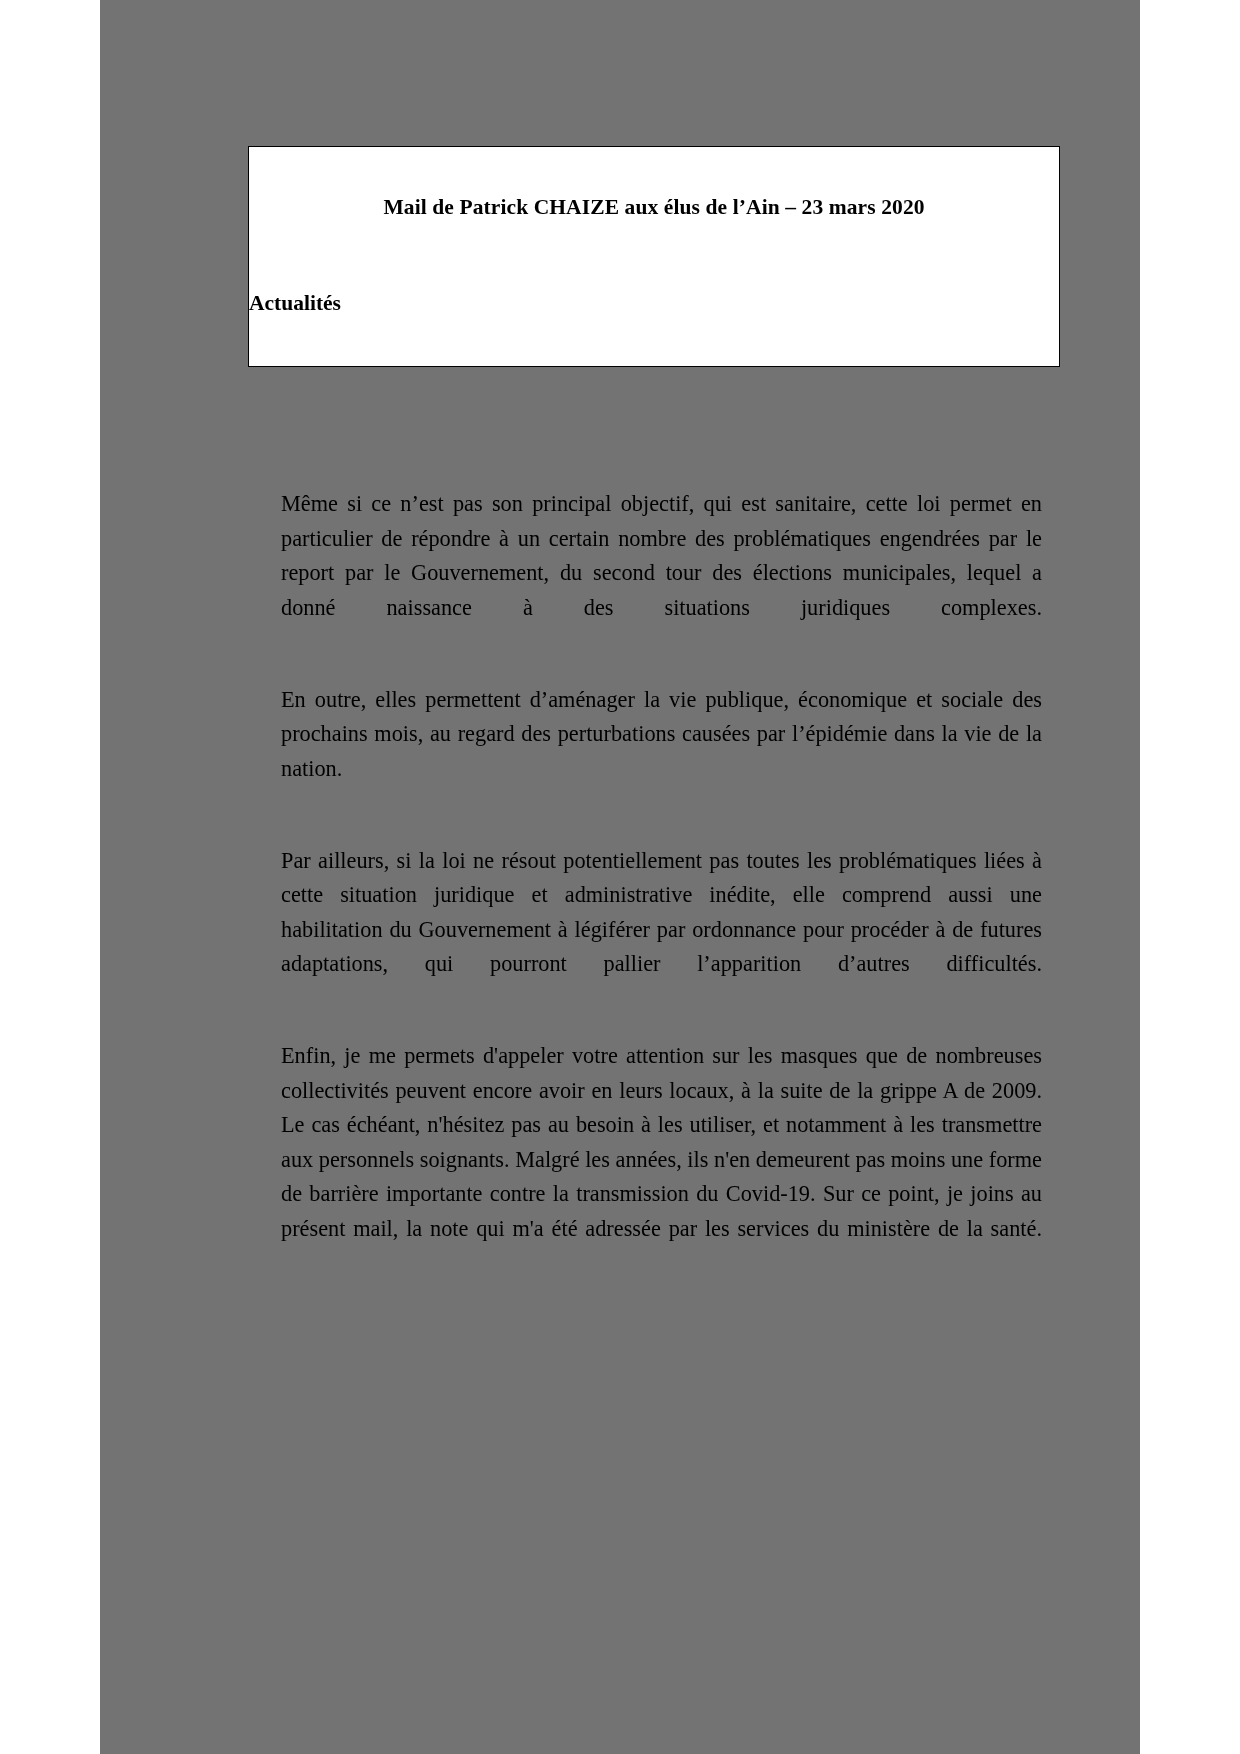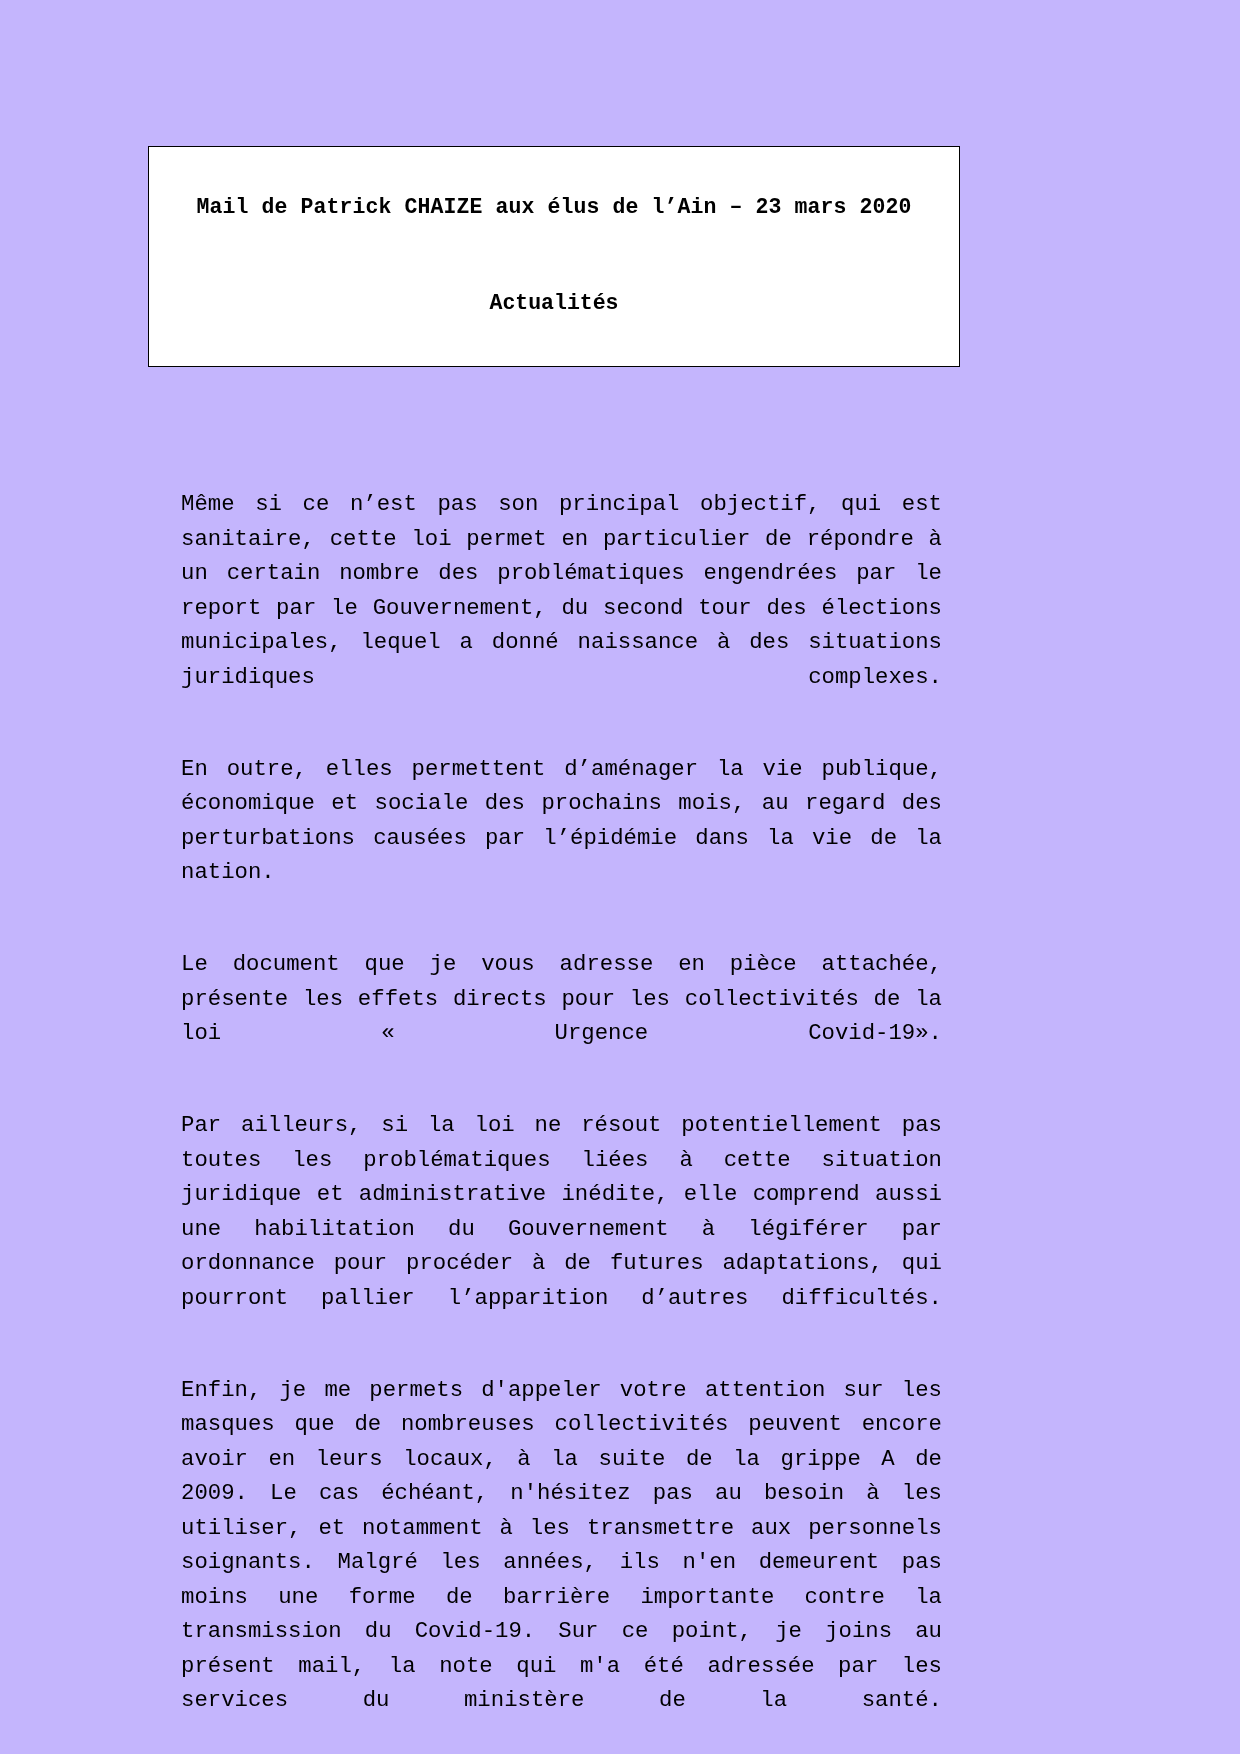--- a/index.html
+++ b/index.html
@@ -3,25 +3,25 @@
 <meta charset="utf-8">
 <title>Mail de Patrick CHAIZE aux élus de l'Ain</title>
 <style>
   html, body {
     margin: 0;
     padding: 0;
     background: #ffffff;
   }
   .page {
     position: relative;
-    width: 1240px;
+    width: 1040px;
     height: 1754px;
     margin: 0 auto;
-    background: #c4b5fd;
-    font-family: Liberation Mono, monospace;
+    background: #737373;
+    font-family: Liberation Serif, serif;
     color: #000000;
     overflow: hidden;
   }
 
   
   .header-box {
     position: absolute;
     left: 148px;
     top: 146px;
     width: 812px;
@@ -39,21 +39,20 @@
     font-size: 21.5px;
     font-weight: bold;
     letter-spacing: 0.1px;
     line-height: 1.2;
   }
   .header-subtitle {
     position: absolute;
     left: 0;
     right: 0;
     top: 144px;
-    text-align: center;
     font-size: 21.5px;
     font-weight: bold;
     line-height: 1.2;
   }
 
   
   .body-text {
     position: absolute;
     left: 181px;
     top: 487px;
@@ -83,18 +82,17 @@
 <div class="page">
 
   <div class="header-box">
     <div class="header-title">Mail de Patrick CHAIZE aux élus de l’Ain – 23 mars 2020</div>
     <div class="header-subtitle">Actualités</div>
   </div>
 
   <div class="body-text">
     <p class="para">Même si ce n’est pas son principal objectif, qui est sanitaire, cette loi permet en particulier de répondre à un certain nombre des problématiques engendrées par le report par le Gouvernement, du second tour des élections municipales, lequel a donné naissance à des situations juridiques complexes.</p>
     <p class="para">En outre, elles permettent d’aménager la vie publique, économique et sociale des prochains mois, au regard des perturbations causées par l’épidémie dans la vie de la nation.</p>
-    <p class="para">Le document que je vous adresse en pièce attachée, présente les effets directs pour les collectivités de la loi « Urgence Covid-19».</p>
     <p class="para">Par ailleurs, si la loi ne résout potentiellement pas toutes les problématiques liées à cette situation juridique et administrative inédite, elle comprend aussi une habilitation du Gouvernement à légiférer par ordonnance pour procéder à de futures adaptations, qui pourront pallier l’apparition d’autres difficultés.</p>
     <p class="para">Enfin, je me permets d'appeler votre attention sur les masques que de nombreuses collectivités peuvent encore avoir en leurs locaux, à la suite de la grippe A de 2009. Le cas échéant, n'hésitez pas au besoin à les utiliser, et notamment à les transmettre aux personnels soignants. Malgré les années, ils n'en demeurent pas moins une forme de barrière importante contre la transmission du Covid-19. Sur ce point, je joins au présent mail, la note qui m'a été adressée par les services du ministère de la santé.</p>
   </div>
 
 </div>
 
 </body></html>

